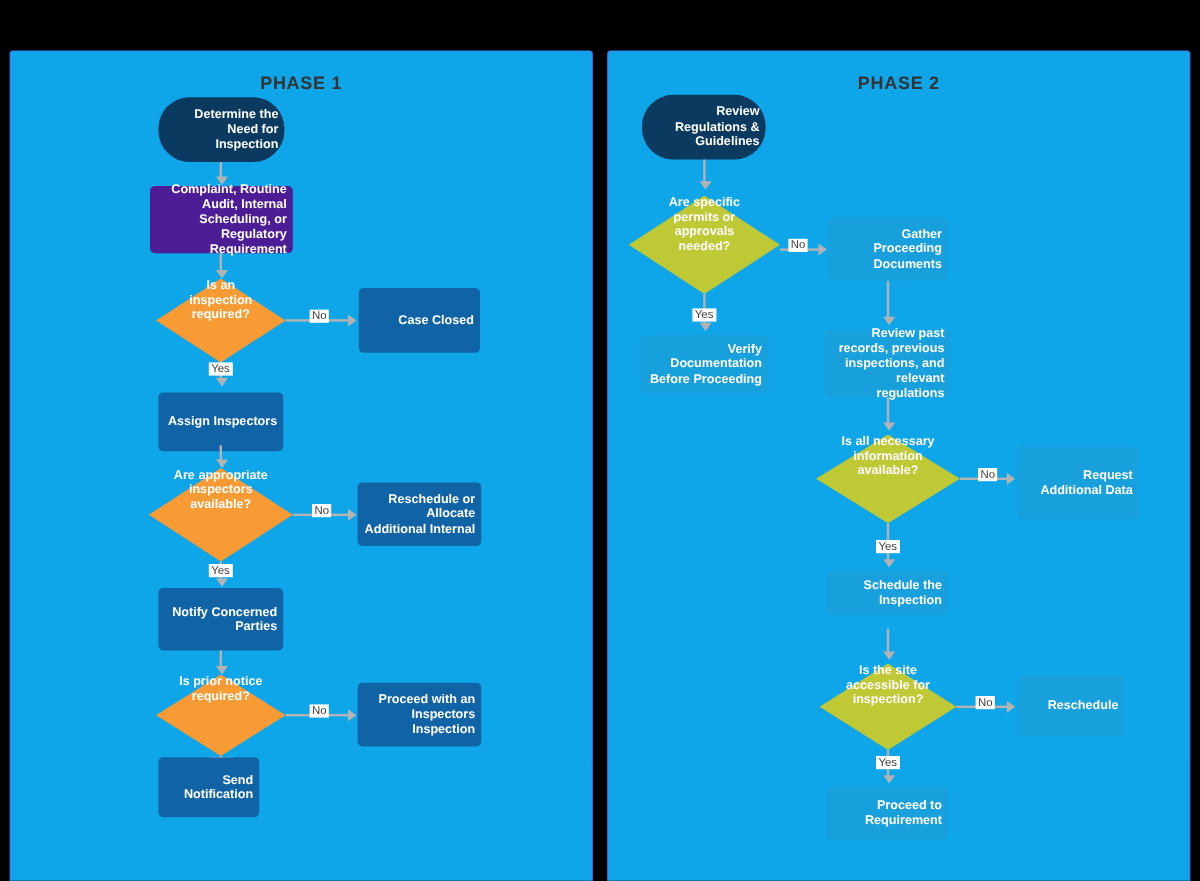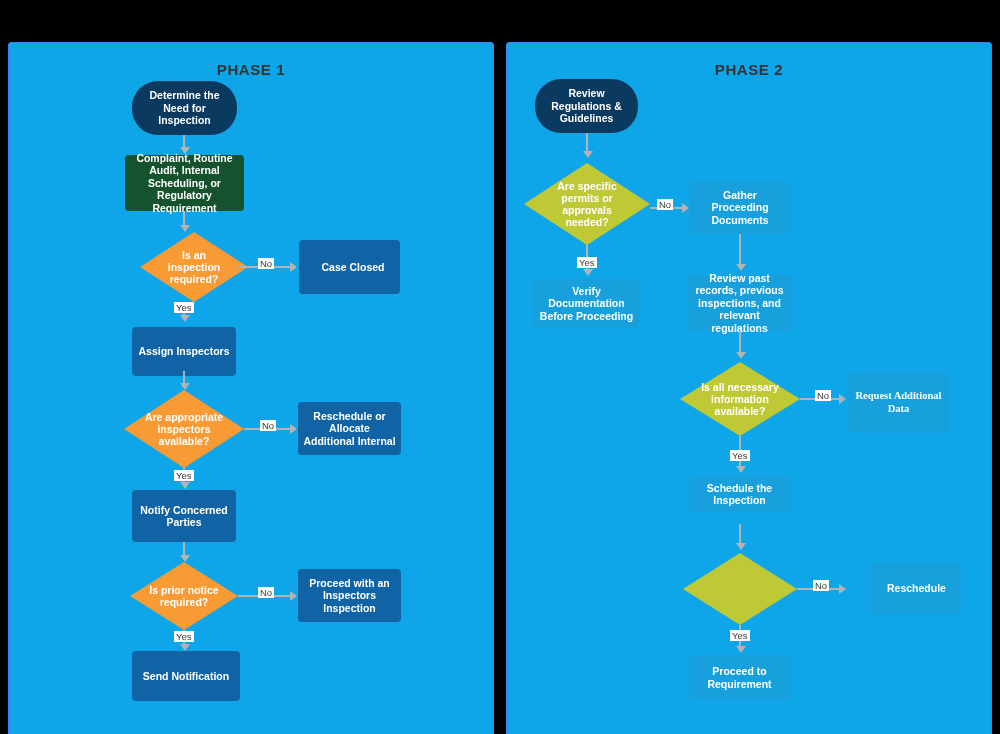--- a/index.html
+++ b/index.html
@@ -35,42 +35,42 @@
     color:#333333;
   }
 
   
   .node{
     position:absolute;
     box-sizing:border-box;
     display:flex;
     align-items:center;
     justify-content:center;
-    text-align:center;
+    text-align:right;
     color:#ffffff;
     font-size:10.5px;
     font-weight:bold;
     line-height:12.5px;
     padding:2px 5px;
   }
   .node .lbl{display:block;width:100%;}
 
   .terminator{
     background:#0b3a61;
     border-radius:26px;
   }
-  .process-navy{ background:#14532d; border-radius:4px;}
+  .process-navy{ background:#4c1d95; border-radius:4px;}
   .process-blue{ background:#1064a6; border-radius:4px;}
   .process-cyan{ background:#18a0dc; border-radius:4px;}
 
   
   .diamond{
     position:absolute;
     display:flex;
-    align-items:center;
+    align-items:flex-start;
     justify-content:center;
   }
   .diamond .shape{
     position:absolute;
     inset:0;
   }
   .diamond .dlabel{
     position:relative;
     z-index:2;
     text-align:center;
@@ -133,21 +133,21 @@
   <div class="vline" style="left:183px;top:135px;height:14px;"></div>
   <div class="arrow-down" style="left:180px;top:147px;"></div>
 
   <div class="node process-navy" style="left:125px;top:155px;width:119px;height:56px;">
     <span class="lbl">Complaint, Routine Audit, Internal Scheduling, or Regulatory Requirement</span>
   </div>
 
   <div class="vline" style="left:183px;top:211px;height:16px;"></div>
   <div class="arrow-down" style="left:180px;top:225px;"></div>
 
-  <div class="diamond" style="left:140px;top:232px;width:108px;height:70px;">
+  <div class="diamond" style="left:130px;top:232px;width:108px;height:70px;">
     <svg class="shape" viewBox="0 0 108 70" preserveAspectRatio="none">
       <polygon points="54,0 108,35 54,70 0,35" fill="#f89b34"></polygon>
     </svg>
     <span class="dlabel">Is an inspection required?</span>
   </div>
 
   <div class="hline" style="left:238px;top:266px;width:58px;"></div>
   <div class="arrow-right" style="left:290px;top:262px;"></div>
   <div class="edge-label" style="left:258px;top:258px;">No</div>
 
@@ -204,21 +204,21 @@
   <div class="edge-label" style="left:258px;top:587px;">No</div>
 
   <div class="node process-blue" style="left:298px;top:569px;width:103px;height:53px;">
     <span class="lbl">Proceed with an Inspectors Inspection</span>
   </div>
 
   <div class="vline" style="left:183px;top:630px;height:16px;"></div>
   <div class="arrow-down" style="left:180px;top:644px;"></div>
   <div class="edge-label" style="left:174px;top:631px;">Yes</div>
 
-  <div class="node process-blue" style="left:132px;top:651px;width:108px;height:50px;">
+  <div class="node process-blue" style="left:132px;top:631px;width:84px;height:50px;">
     <span class="lbl">Send Notification</span>
   </div>
 
   <div class="panel" id="panel-2">
     <div class="phase-title">PHASE 2</div>
   </div>
 
   <div class="node terminator" style="left:535px;top:79px;width:103px;height:54px;">
     <span class="lbl">Review Regulations &amp; Guidelines</span>
   </div>
@@ -263,46 +263,47 @@
     <svg class="shape" viewBox="0 0 120 74" preserveAspectRatio="none">
       <polygon points="60,0 120,37 60,74 0,37" fill="#bfc936"></polygon>
     </svg>
     <span class="dlabel">Is all necessary information available?</span>
   </div>
 
   <div class="hline" style="left:800px;top:398px;width:44px;"></div>
   <div class="arrow-right" style="left:839px;top:394px;"></div>
   <div class="edge-label" style="left:815px;top:390px;">No</div>
 
-  <div class="node process-cyan" style="left:848px;top:372px;width:101px;height:61px;font-family:Liberation Serif, serif;">
+  <div class="node process-cyan" style="left:848px;top:372px;width:101px;height:61px;">
     <span class="lbl">Request Additional Data</span>
   </div>
 
   <div class="vline" style="left:739px;top:436px;height:33px;"></div>
   <div class="arrow-down" style="left:736px;top:466px;"></div>
   <div class="edge-label" style="left:730px;top:450px;">Yes</div>
 
   <div class="node process-cyan" style="left:689px;top:476px;width:101px;height:36px;">
     <span class="lbl">Schedule the Inspection</span>
   </div>
 
   <div class="vline" style="left:739px;top:524px;height:22px;"></div>
   <div class="arrow-down" style="left:736px;top:543px;"></div>
 
   <div class="diamond olive" style="left:683px;top:553px;width:114px;height:72px;">
     <svg class="shape" viewBox="0 0 114 72" preserveAspectRatio="none">
       <polygon points="57,0 114,36 57,72 0,36" fill="#bfc936"></polygon>
     </svg>
+    <span class="dlabel">Is the site accessible for inspection?</span>
   </div>
 
   <div class="hline" style="left:797px;top:588px;width:47px;"></div>
   <div class="arrow-right" style="left:839px;top:584px;"></div>
   <div class="edge-label" style="left:813px;top:580px;">No</div>
 
-  <div class="node process-cyan" style="left:848px;top:563px;width:89px;height:51px;margin-left:24px;">
+  <div class="node process-cyan" style="left:848px;top:563px;width:89px;height:51px;">
     <span class="lbl">Reschedule</span>
   </div>
 
   <div class="vline" style="left:739px;top:625px;height:24px;"></div>
   <div class="arrow-down" style="left:736px;top:646px;"></div>
   <div class="edge-label" style="left:730px;top:630px;">Yes</div>
 
   <div class="node process-cyan" style="left:689px;top:655px;width:101px;height:45px;">
     <span class="lbl">Proceed to Requirement</span>
   </div>

